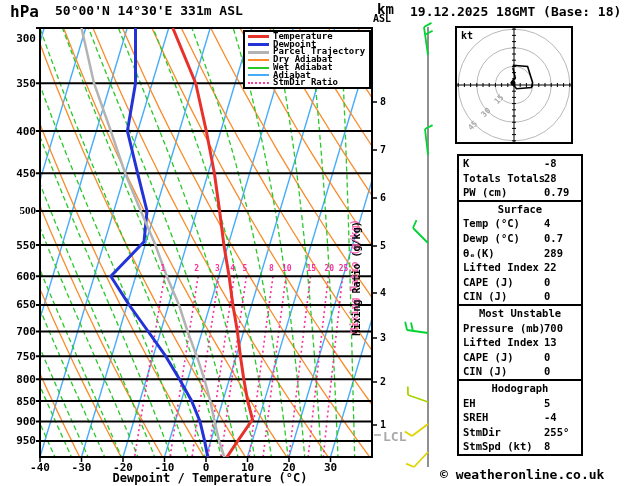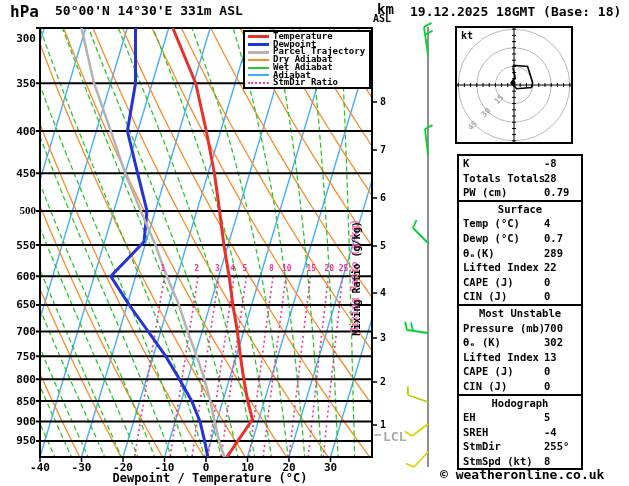--- a/index.html
+++ b/index.html
@@ -249,21 +249,20 @@
         <div class="t-row"><span>Temp (°C)</span><span class="t-val">4</span></div>
         <div class="t-row"><span>Dewp (°C)</span><span class="t-val">0.7</span></div>
         <div class="t-row"><span>θₑ(K)</span><span class="t-val">289</span></div>
         <div class="t-row"><span>Lifted Index</span><span class="t-val">22</span></div>
         <div class="t-row"><span>CAPE (J)</span><span class="t-val">0</span></div>
         <div class="t-row"><span>CIN (J)</span><span class="t-val">0</span></div>
       </div>
       <div class="t-sec">
         <div class="t-head">Most Unstable</div>
         <div class="t-row"><span>Pressure (mb)</span><span class="t-val">700</span></div>
-        <div class="t-row"><span>θₑ (K)</span><span class="t-val">302</span></div>
         <div class="t-row"><span>Lifted Index</span><span class="t-val">13</span></div>
         <div class="t-row"><span>CAPE (J)</span><span class="t-val">0</span></div>
         <div class="t-row"><span>CIN (J)</span><span class="t-val">0</span></div>
       </div>
       <div class="t-sec">
         <div class="t-head">Hodograph</div>
         <div class="t-row"><span>EH</span><span class="t-val">5</span></div>
         <div class="t-row"><span>SREH</span><span class="t-val">-4</span></div>
         <div class="t-row"><span>StmDir</span><span class="t-val">255°</span></div>
         <div class="t-row"><span>StmSpd (kt)</span><span class="t-val">8</span></div>

